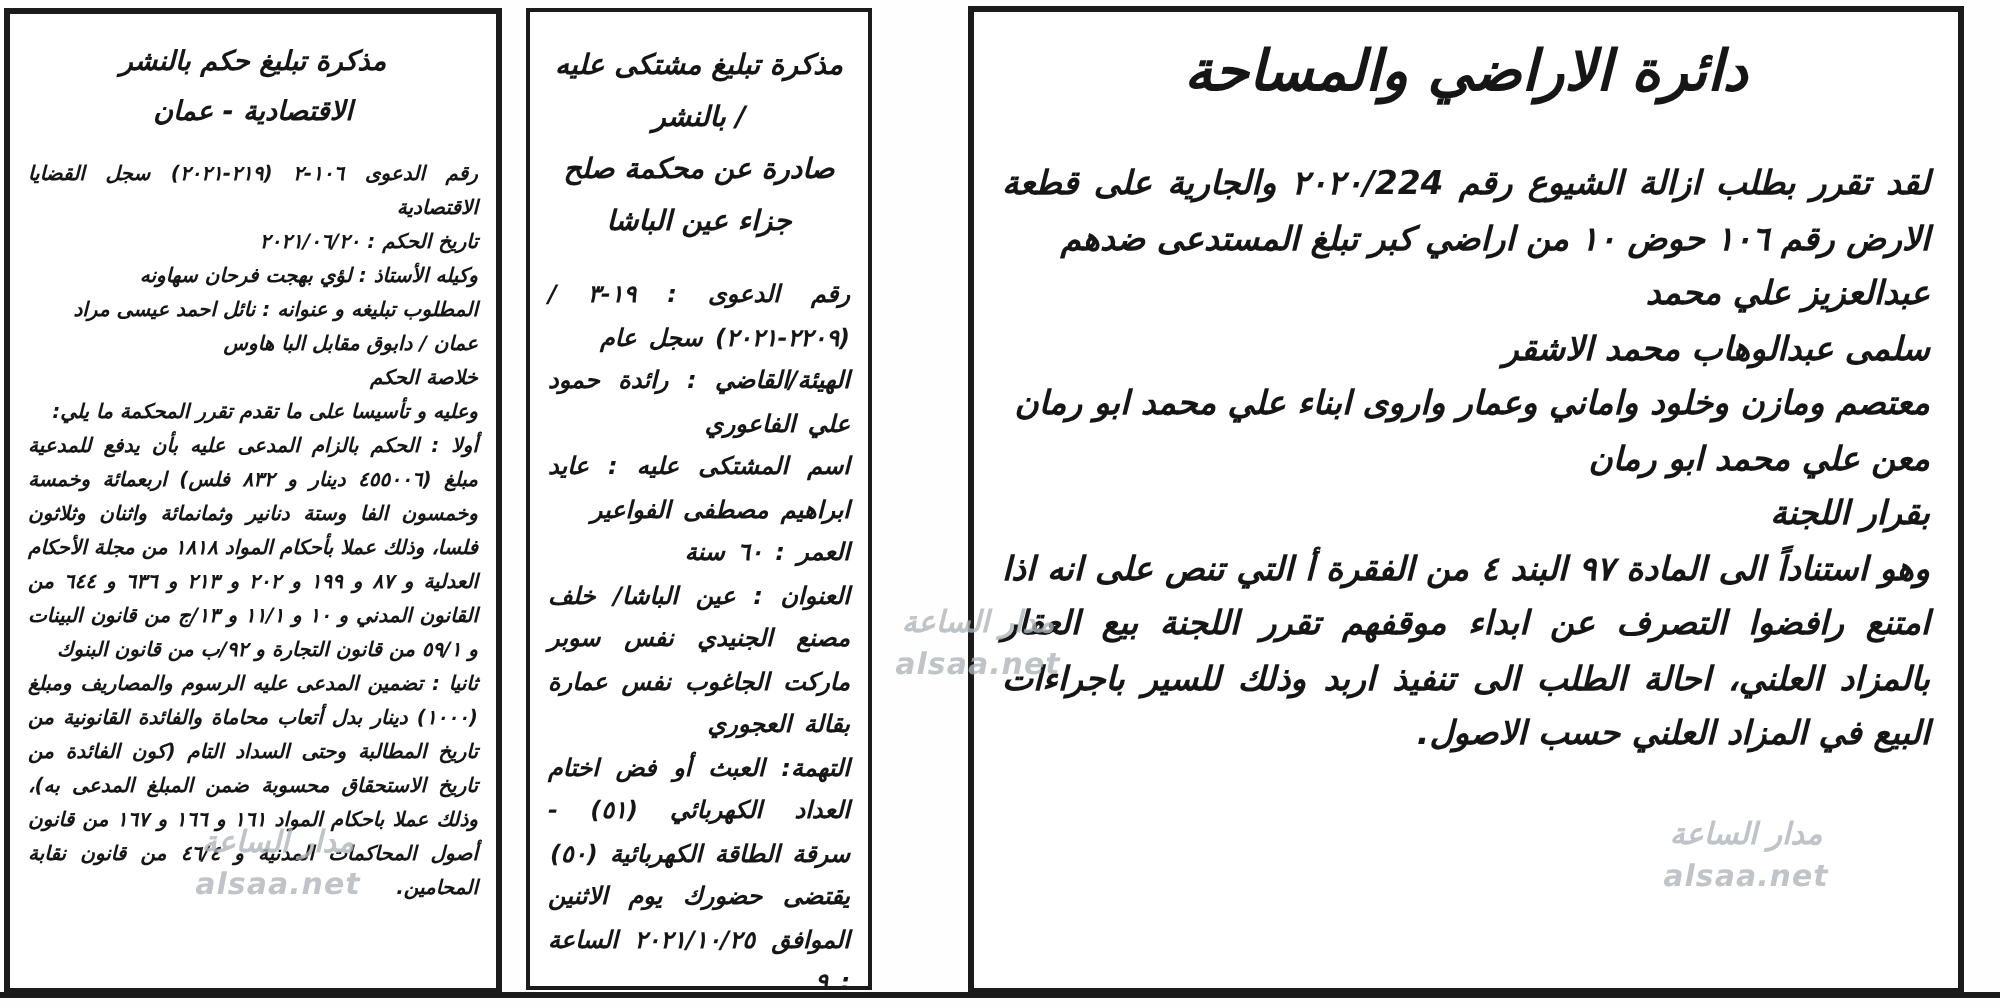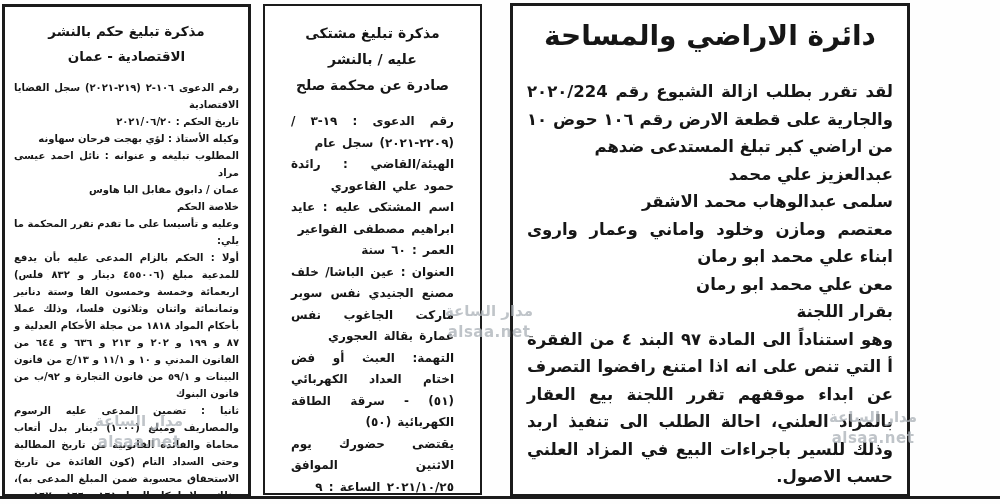--- a/index.html
+++ b/index.html
@@ -2,29 +2,29 @@
 <html lang="ar"><head>
 <meta charset="utf-8">
 <style>
   html,body{margin:0;padding:0;}
   body{
     width:1000px;height:504px;position:relative;overflow:hidden;
     background:#ffffff;
     font-family:"DejaVu Sans", sans-serif;
     color:#161616;
   }
-  .page{position:absolute;left:0;top:0;width:1000px;height:504px;background:#fefefe;}
+  .page{position:absolute;left:0;top:0;width:1000px;height:504px;background:#fefefe;font-style:italic;}
 
   .notice-box{
     position:absolute;box-sizing:border-box;background:#ffffff;
     border:3px solid #1b1b1b;direction:rtl;overflow:hidden;
   }
   .box-left  {left:2px;  top:4px; width:249px; height:493px; padding:4px 9px;  border-width:3px;}
-  .box-mid   {left:263px; top:4px; width:219px; height:491px; padding:4px 26px;  border-width:2px;}
-  .box-right {left:510px; top:3px; width:400px; height:494px; padding:2px 14px; border-width:3px;}
+  .box-mid   {left:263px; top:4px; width:173px; height:491px; padding:4px 9px;  border-width:2px;}
+  .box-right {left:484px; top:3px; width:498px; height:494px; padding:2px 14px; border-width:3px;}
 
   .head{ text-align:center; font-weight:bold; }
   .box-left  .head{ margin-top:8px;  font-size:13.5px; line-height:25px; }
   .box-mid   .head{ margin-top:10px; font-size:14px;   line-height:26px; }
 
   .right-title{
     text-align:center; font-weight:bold;
     font-size:28px; line-height:36px; margin:10px 0 24px 0;
   }
 
@@ -70,20 +70,21 @@
         <div class="para-left">وعليه و تأسيسا على ما تقدم تقرر المحكمة ما يلي:</div>
         <div class="para-left">أولا : الحكم بالزام المدعى عليه بأن يدفع للمدعية مبلغ (٤٥٥٠٠٦ دينار و ٨٣٢ فلس) اربعمائة وخمسة وخمسون الفا وستة دنانير وثمانمائة واثنان وثلاثون فلسا، وذلك عملا بأحكام المواد ١٨١٨ من مجلة الأحكام العدلية و ٨٧ و ١٩٩ و ٢٠٢ و ٢١٣ و ٦٣٦ و ٦٤٤ من القانون المدني و ١٠ و ١١/١ و ١٣/ج من قانون البينات و ٥٩/١ من قانون التجارة و ٩٢/ب من قانون البنوك</div>
         <div class="para-left">ثانيا : تضمين المدعى عليه الرسوم والمصاريف ومبلغ (١٠٠٠) دينار بدل أتعاب محاماة والفائدة القانونية من تاريخ المطالبة وحتى السداد التام (كون الفائدة من تاريخ الاستحقاق محسوبة ضمن المبلغ المدعى به)، وذلك عملا باحكام المواد ١٦١ و ١٦٦ و ١٦٧ من قانون أصول المحاكمات المدنية و ٤٦/٤ من قانون نقابة المحامين.</div>
       </div>
   </div>
 
   <div class="notice-box box-mid">
     <div class="head">
         <div class="head-line">مذكرة تبليغ مشتكى عليه / بالنشر</div>
         <div class="head-line">صادرة عن محكمة صلح</div>
+        <div class="head-line">جزاء عين الباشا</div>
       </div>
     <div class="body-block body-mid">
         <div class="para-mid">رقم الدعوى : ١٩-٣ / (٢٢٠٩-٢٠٢١) سجل عام</div>
         <div class="para-mid">الهيئة/القاضي : رائدة حمود علي الفاعوري</div>
         <div class="para-mid">اسم المشتكى عليه : عايد ابراهيم مصطفى الفواعير</div>
         <div class="para-mid">العمر : ٦٠ سنة</div>
         <div class="para-mid">العنوان : عين الباشا/ خلف مصنع الجنيدي نفس سوبر ماركت الجاغوب نفس عمارة بقالة العجوري</div>
         <div class="para-mid">التهمة: العبث أو فض اختام العداد الكهربائي (٥١) - سرقة الطاقة الكهربائية (٥٠)</div>
         <div class="para-mid">يقتضى حضورك يوم الاثنين الموافق ٢٠٢١/١٠/٢٥ الساعة : ٩</div>
         <div class="para-mid">للنظر في الدعوى رقم أعلاه والتي أقامها الحق العام مشتكي شركة الكهرباء الأردنية المساهمة المحدوده</div>

